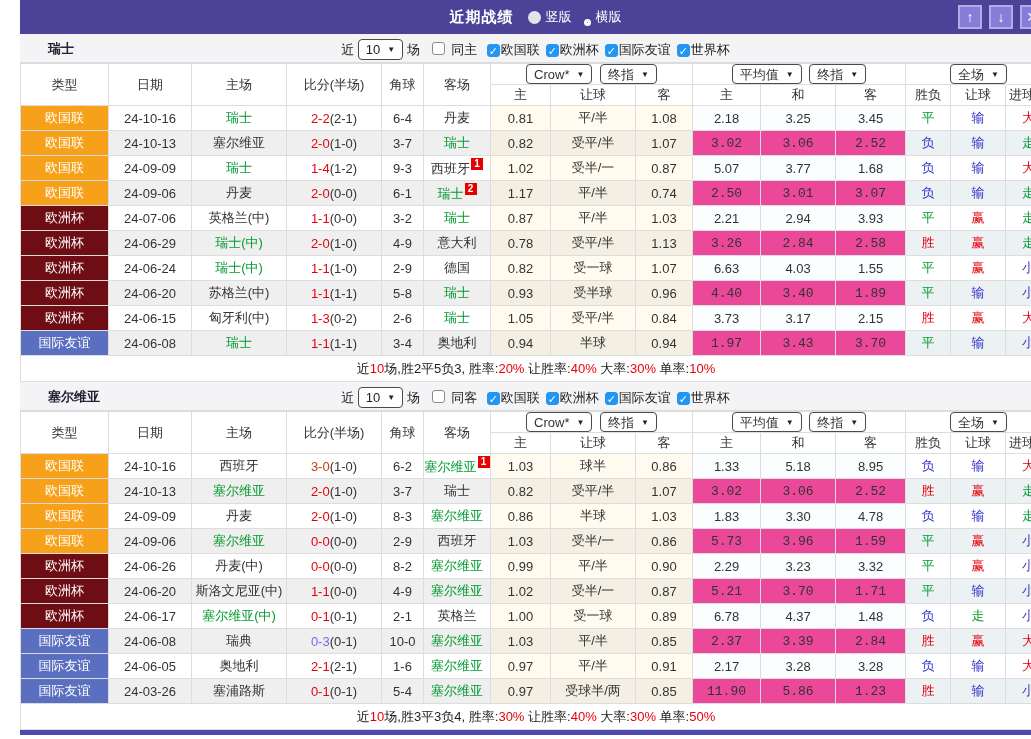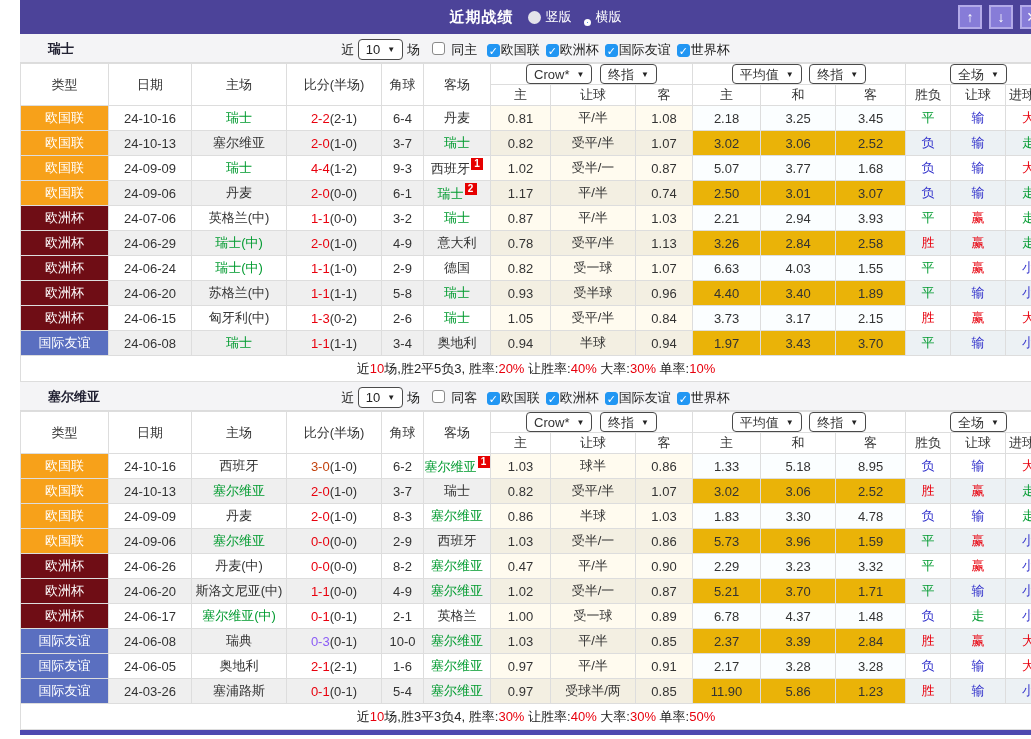--- a/index.html
+++ b/index.html
@@ -36,21 +36,21 @@
   table { border-collapse:collapse; table-layout:fixed; width:1031px; font-size:13px; }
   th, td { border:1px solid #DDDDDD; text-align:center; padding:0; height:25px;
     overflow:hidden; white-space:nowrap; }
   thead th { height:21px; background:#fff; color:#333; font-weight:normal; }
   thead .sel-box { height:20px; border-width:1.5px; margin:0 2px; }
   tr.odd td { background:#FFFFFF; }
   tr.even td { background:#EFEFEF; }
   tr.odd td.g-crow { background:#FFFBEF; }
   tr.even td.g-crow { background:#F3EFE2; }
   tr.odd td.g-avg { background:#FBFEFF; }
-  tr.even td.g-avg { background:#eab308; }
+  tr.even td.g-avg { background:#ec4899;font-family:Liberation Mono, monospace; }
   tr.odd td.g-res { background:#FFFFFF; }
   tr.even td.g-res { background:#ECF1F4; }
   td.c-type { color:#fff; }
   .team-green { color:#029B30; }
   .sup-badge { display:inline-block; background:#E60000; color:#fff; font-size:10px; width:12px; height:12px;
     line-height:12px; text-align:center; vertical-align:6px; margin-left:1px; font-weight:bold; }
   .summary-row td { height:26px; background:#fff; font-size:13px; color:#222; }
   .t-red { color:#E8000D; }
 </style>
 </head>
@@ -185,21 +185,21 @@
           <td class="g-avg">3.06</td>
           <td class="g-avg">2.52</td>
           <td class="g-res" style="color: rgb(51, 51, 204);">负</td>
           <td class="g-res" style="color: rgb(51, 51, 204);">输</td>
           <td class="g-res" style="color: rgb(2, 155, 48);">走</td>
         </tr>
         <tr class="odd">
           <td class="c-type" style="background: rgb(247, 161, 26);">欧国联</td>
           <td>24-09-09</td>
           <td><span class="team-green">瑞士</span></td>
-          <td><span style="color: rgb(232, 0, 13);">4-4</span><span>(1-2)</span></td>
+          <td><span style="color: rgb(232, 0, 13);">1-4</span><span>(1-2)</span></td>
           <td>9-3</td>
           <td><span>西班牙</span><span class="sup-badge">1</span></td>
           <td class="g-crow">1.02</td>
           <td class="g-crow">受半/一</td>
           <td class="g-crow">0.87</td>
           <td class="g-avg">5.07</td>
           <td class="g-avg">3.77</td>
           <td class="g-avg">1.68</td>
           <td class="g-res" style="color: rgb(51, 51, 204);">负</td>
           <td class="g-res" style="color: rgb(51, 51, 204);">输</td>
@@ -479,21 +479,21 @@
           <td class="g-res" style="color: rgb(232, 0, 13);">赢</td>
           <td class="g-res" style="color: rgb(51, 51, 204);">小</td>
         </tr>
         <tr class="odd">
           <td class="c-type" style="background: rgb(111, 13, 21);">欧洲杯</td>
           <td>24-06-26</td>
           <td><span>丹麦(中)</span></td>
           <td><span style="color: rgb(232, 0, 13);">0-0</span><span>(0-0)</span></td>
           <td>8-2</td>
           <td><span class="team-green">塞尔维亚</span></td>
-          <td class="g-crow">0.47</td>
+          <td class="g-crow">0.99</td>
           <td class="g-crow">平/半</td>
           <td class="g-crow">0.90</td>
           <td class="g-avg">2.29</td>
           <td class="g-avg">3.23</td>
           <td class="g-avg">3.32</td>
           <td class="g-res" style="color: rgb(2, 155, 48);">平</td>
           <td class="g-res" style="color: rgb(232, 0, 13);">赢</td>
           <td class="g-res" style="color: rgb(51, 51, 204);">小</td>
         </tr>
         <tr class="even">

